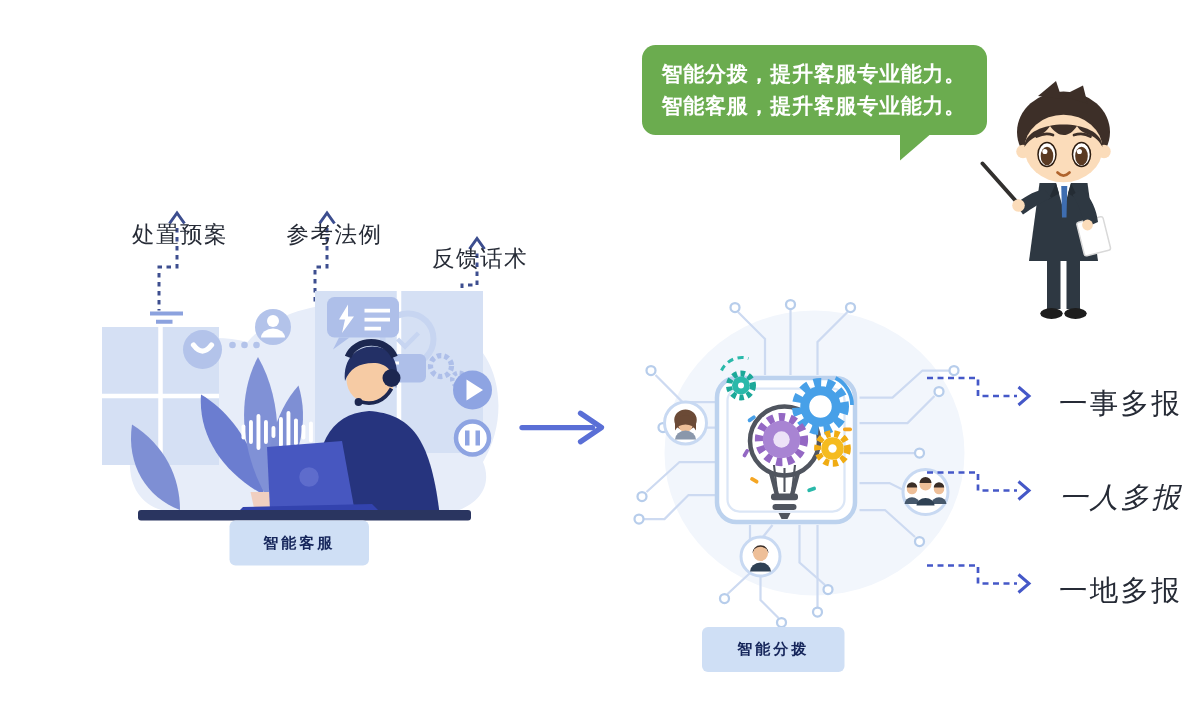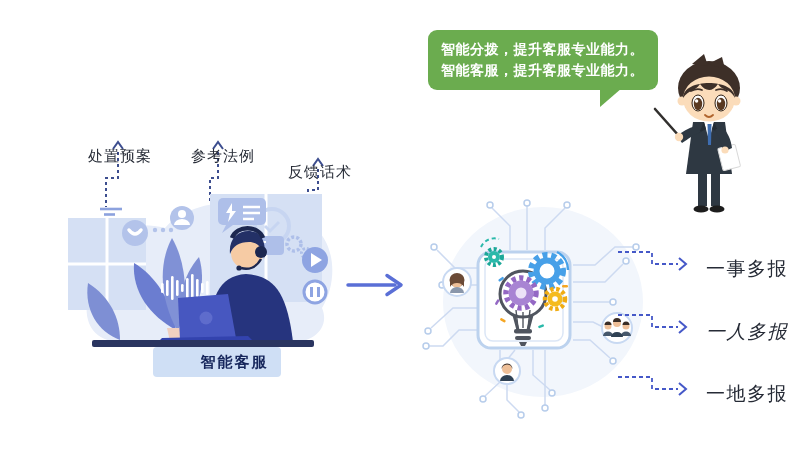--- a/index.html
+++ b/index.html
@@ -14,22 +14,22 @@
   .bubble-tail{position:absolute;right:36px;bottom:-17px;width:0;height:0;
           border-top:19px solid #6bac4f;border-right:22px solid transparent;}
 
   
   .callout{position:absolute;font-size:15px;font-weight:500;color:#262b36;letter-spacing:1px;white-space:nowrap;margin-top:29px;}
   #callout-0{left:88px;top:118px;}
   #callout-1{left:191px;top:118px;}
   #callout-2{left:288px;top:134px;}
 
   
-  .caption{position:absolute;background:#cfdff5;color:#16265b;font-size:15px;font-weight:bold;
-           display:flex;align-items:center;justify-content:center;border-radius:4px;letter-spacing:2px;padding-left:35px;}
+  .caption{position:absolute;background:#cfdff5;color:#16265b;font-size:10px;font-weight:bold;
+           display:flex;align-items:center;justify-content:center;border-radius:4px;letter-spacing:2px;}
   .caption-left{left:153px;top:347px;width:93px;height:30px;}
   .caption-right{left:468px;top:418px;width:95px;height:30px;}
 
   
   .out-label{position:absolute;left:706px;font-size:19px;font-weight:500;color:#262b36;
              letter-spacing:1.5px;white-space:nowrap;}
   #out-0{top:256px;}
   #out-1{top:319px;font-style:italic;}
   #out-2{top:381px;font-family:Liberation Mono, monospace;}
 </style>
@@ -304,20 +304,21 @@
       <path d="M196,147 a6,5 0 0 1 12,0 Z" fill="#2f4154"></path>
     </g>
     <g>
       <circle cx="92" cy="181" r="13" fill="#ffffff" stroke="#c8d9f2" stroke-width="2"></circle>
       <circle cx="92" cy="179" r="5" fill="#eebf98"></circle>
       <path d="M86.5,179 a5.5,5.5 0 0 1 11,0 L96,176 Q92,173 88,176 Z" fill="#3a2d26"></path>
       <path d="M85,191 a7,6 0 0 1 14,0 Z" fill="#2f4154"></path>
     </g>
   </svg>
 
+  <div class="caption caption-right">智能分拨</div>
 
   <svg style="left:610px;top:243px" width="85" height="160" viewBox="0 0 85 160">
     <g stroke="#4558c8" fill="none">
       <path d="M8,9 H42 V21 H68" stroke-width="1.8" stroke-dasharray="4 3"></path>
       <path d="M69,15 L76,21 L69,27" stroke-width="2"></path>
       <path d="M8,72 H42 V84 H68" stroke-width="1.8" stroke-dasharray="4 3"></path>
       <path d="M69,78 L76,84 L69,90" stroke-width="2"></path>
       <path d="M8,134 H42 V146 H68" stroke-width="1.8" stroke-dasharray="4 3"></path>
       <path d="M69,140 L76,146 L69,152" stroke-width="2"></path>
     </g>

